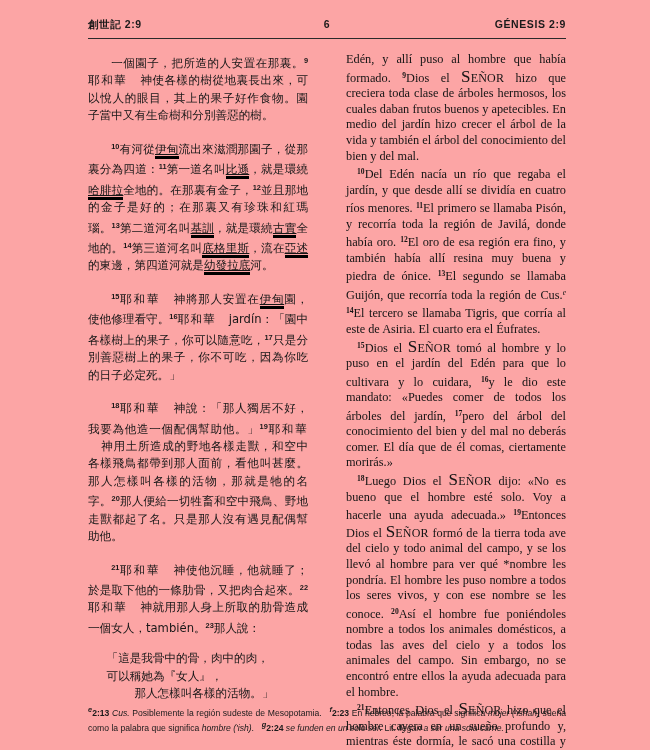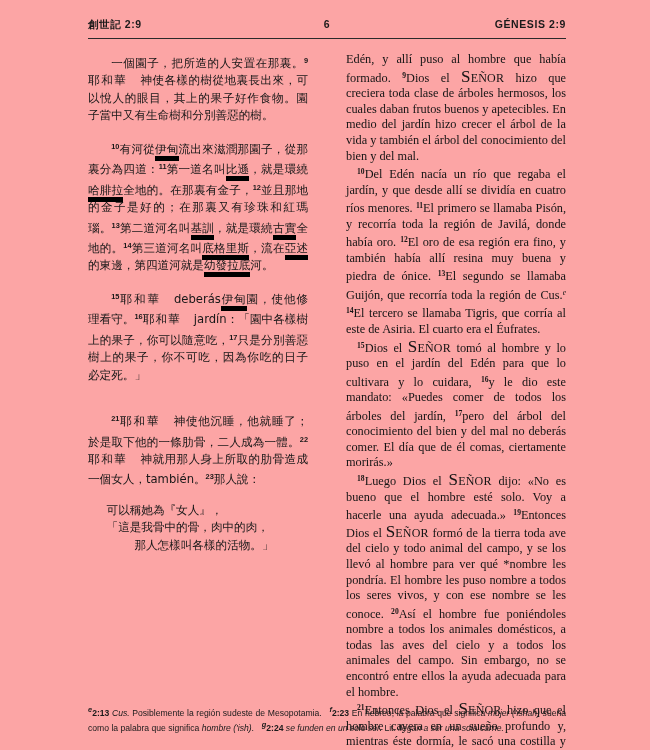--- a/index.html
+++ b/index.html
@@ -80,21 +80,21 @@
   .zh p { margin: 0; }
   .zh .para { text-indent: 2em; }
   .zh .gap { height: 13px; }
   .zh .vn {
     font-size: 7.4px;
     vertical-align: 0.55em;
     font-family: "Liberation Sans", "DejaVu Sans", sans-serif;
     font-weight: bold;
     letter-spacing: 0;
   }
-  .zh .nm { border-bottom: 5px solid #000000; }
+  .zh .nm { border-bottom: 3px solid #000000; text-decoration: underline; }
   .zh .divine { letter-spacing: 0.1em; }
   .zh .spc { display: inline-block; width: 1.1em; }
   .zh .poem { text-indent: 0; }
   .zh .l1 { padding-left: 1.6em; }
   .zh .l3 { padding-left: 4.0em; }
 
   
   .es {
     font-family: "Liberation Serif", "DejaVu Serif", serif;
     font-size: 12.3px;
@@ -155,27 +155,28 @@
     <span class="side">GÉNESIS 2:9</span>
   </div>
   <div class="rule"></div>
 
   <div class="columns">
     <div class="col zh" id="zh-col">
         <p class="para"><span>一個園子，把所造的人安置在那裏。</span><sup class="vn">9</sup><span class="divine">耶和華</span><span class="spc"></span><span>神使各樣的樹從地裏長出來，可以悅人的眼目，其上的果子好作食物。園子當中又有生命樹和分別善惡的樹。</span></p>
         <div class="gap"></div>
         <p class="para"><sup class="vn">10</sup><span>有河從</span><span class="nm">伊甸</span><span>流出來滋潤那園子，從那裏分為四道：</span><sup class="vn">11</sup><span>第一道名叫</span><span class="nm">比遜</span><span>，就是環繞</span><span class="nm">哈腓拉</span><span>全地的。在那裏有金子，</span><sup class="vn">12</sup><span>並且那地的金子是好的；在那裏又有珍珠和紅瑪瑙。</span><sup class="vn">13</sup><span>第二道河名叫</span><span class="nm">基訓</span><span>，就是環繞</span><span class="nm">古實</span><span>全地的。</span><sup class="vn">14</sup><span>第三道河名叫</span><span class="nm">底格里斯</span><span>，流在</span><span class="nm">亞述</span><span>的東邊，第四道河就是</span><span class="nm">幼發拉底</span><span>河。</span></p>
         <div class="gap"></div>
-        <p class="para"><sup class="vn">15</sup><span class="divine">耶和華</span><span class="spc"></span><span>deberás</span><span class="nm">伊甸</span><span>園，使他修理看守。</span><sup class="vn">16</sup><span class="divine">耶和華</span><span class="spc"></span><span>jardín：「園中各樣樹上的果子，你可以隨意吃，</span><sup class="vn">17</sup><span>只是分別善惡樹上的果子，你不可吃，因為你吃的日子必定死。」</span></p>
+        <p class="para"><sup class="vn">15</sup><span class="divine">耶和華</span><span class="spc"></span><span>神將那人安置在</span><span class="nm">伊甸</span><span>園，使他修理看守。</span><sup class="vn">16</sup><span class="divine">耶和華</span><span class="spc"></span><span>jardín：「園中各樣樹上的果子，你可以隨意吃，</span><sup class="vn">17</sup><span>只是分別善惡樹上的果子，你不可吃，因為你吃的日子必定死。」</span></p>
         <div class="gap"></div>
+        <p class="para"><sup class="vn">18</sup><span class="divine">耶和華</span><span class="spc"></span><span>神說：「那人獨居不好，我要為他造一個配偶幫助他。」</span><sup class="vn">19</sup><span class="divine">耶和華</span><span class="spc"></span><span>神用土所造成的野地各樣走獸，和空中各樣飛鳥都帶到那人面前，看他叫甚麼。那人怎樣叫各樣的活物，那就是牠的名字。</span><sup class="vn">20</sup><span>那人便給一切牲畜和空中飛鳥、野地走獸都起了名。只是那人沒有遇見配偶幫助他。</span></p>
         <div class="gap"></div>
-        <p class="para"><sup class="vn">21</sup><span class="divine">耶和華</span><span class="spc"></span><span>神使他沉睡，他就睡了；於是取下他的一條肋骨，二人成為一體。</span><sup class="vn">22</sup><span class="divine">耶和華</span><span class="spc"></span><span>神就用那人身上所取的肋骨造成一個女人，también。</span><sup class="vn">23</sup><span>那人說：</span></p>
+        <p class="para"><sup class="vn">21</sup><span class="divine">耶和華</span><span class="spc"></span><span>神使他沉睡，他就睡了；於是取下他的一條肋骨，又把肉合起來。</span><sup class="vn">22</sup><span class="divine">耶和華</span><span class="spc"></span><span>神就用那人身上所取的肋骨造成一個女人，también。</span><sup class="vn">23</sup><span>那人說：</span></p>
         <div class="gap"></div>
+        <p class="poem l1">「這是我骨中的骨，肉中的肉，</p>
         <p class="poem l1">可以稱她為『女人』，</p>
-        <p class="poem l1">「這是我骨中的骨，肉中的肉，</p>
         <p class="poem l3">那人怎樣叫各樣的活物。」</p>
         <div class="gap"></div>
         <div class="gap"></div>
       </div>
     <div class="col es" id="es-col">
         <p class="first"><span>Edén, y allí puso al hombre que había formado. </span><sup class="vn">9</sup><span>Dios el </span><span class="sc">Señor</span><span> hizo que creciera toda clase de árboles hermosos, los cuales daban frutos buenos y apetecibles. En medio del jardín hizo crecer el árbol de la vida y también el árbol del conocimiento del bien y del mal.</span></p>
         <p class="para"><sup class="vn">10</sup><span>Del Edén nacía un río que regaba el jardín, y que desde allí se dividía en cuatro ríos menores. </span><sup class="vn">11</sup><span>El primero se llamaba Pisón, y recorría toda la región de Javilá, donde había oro. </span><sup class="vn">12</sup><span>El oro de esa región era fino, y también había allí resina muy buena y piedra de ónice. </span><sup class="vn">13</sup><span>El segundo se llamaba Guijón, que recorría toda la región de Cus.</span><sup class="fn">e</sup><span> </span><sup class="vn">14</sup><span>El tercero se llamaba Tigris, que corría al este de Asiria. El cuarto era el Éufrates.</span></p>
         <p class="para"><sup class="vn">15</sup><span>Dios el </span><span class="sc">Señor</span><span> tomó al hombre y lo puso en el jardín del Edén para que lo cultivara y lo cuidara, </span><sup class="vn">16</sup><span>y le dio este mandato: «Puedes comer de todos los árboles del jardín, </span><sup class="vn">17</sup><span>pero del árbol del conocimiento del bien y del mal no deberás comer. El día que de él comas, ciertamente morirás.»</span></p>
         <p class="para"><sup class="vn">18</sup><span>Luego Dios el </span><span class="sc">Señor</span><span> dijo: «No es bueno que el hombre esté solo. Voy a hacerle una ayuda adecuada.» </span><sup class="vn">19</sup><span>Entonces Dios el </span><span class="sc">Señor</span><span> formó de la tierra toda ave del cielo y todo animal del campo, y se los llevó al hombre para ver qué *nombre les pondría. El hombre les puso nombre a todos los seres vivos, y con ese nombre se les conoce. </span><sup class="vn">20</sup><span>Así el hombre fue poniéndoles nombre a todos los animales domésticos, a todas las aves del cielo y a todos los animales del campo. Sin embargo, no se encontró entre ellos la ayuda adecuada para el hombre.</span></p>
         <p class="para"><sup class="vn">21</sup><span>Entonces Dios el </span><span class="sc">Señor</span><span> hizo que el hombre cayera en un sueño profundo y, mientras éste dormía, le sacó una costilla y le cerró la herida. </span><sup class="vn">22</sup><span>De la costilla que le había quitado al hombre, Dios el </span><span class="sc">Señor</span><span> hizo una mujer y se la presentó al hombre, </span><sup class="vn">23</sup><span>el cual exclamó:</span></p>

